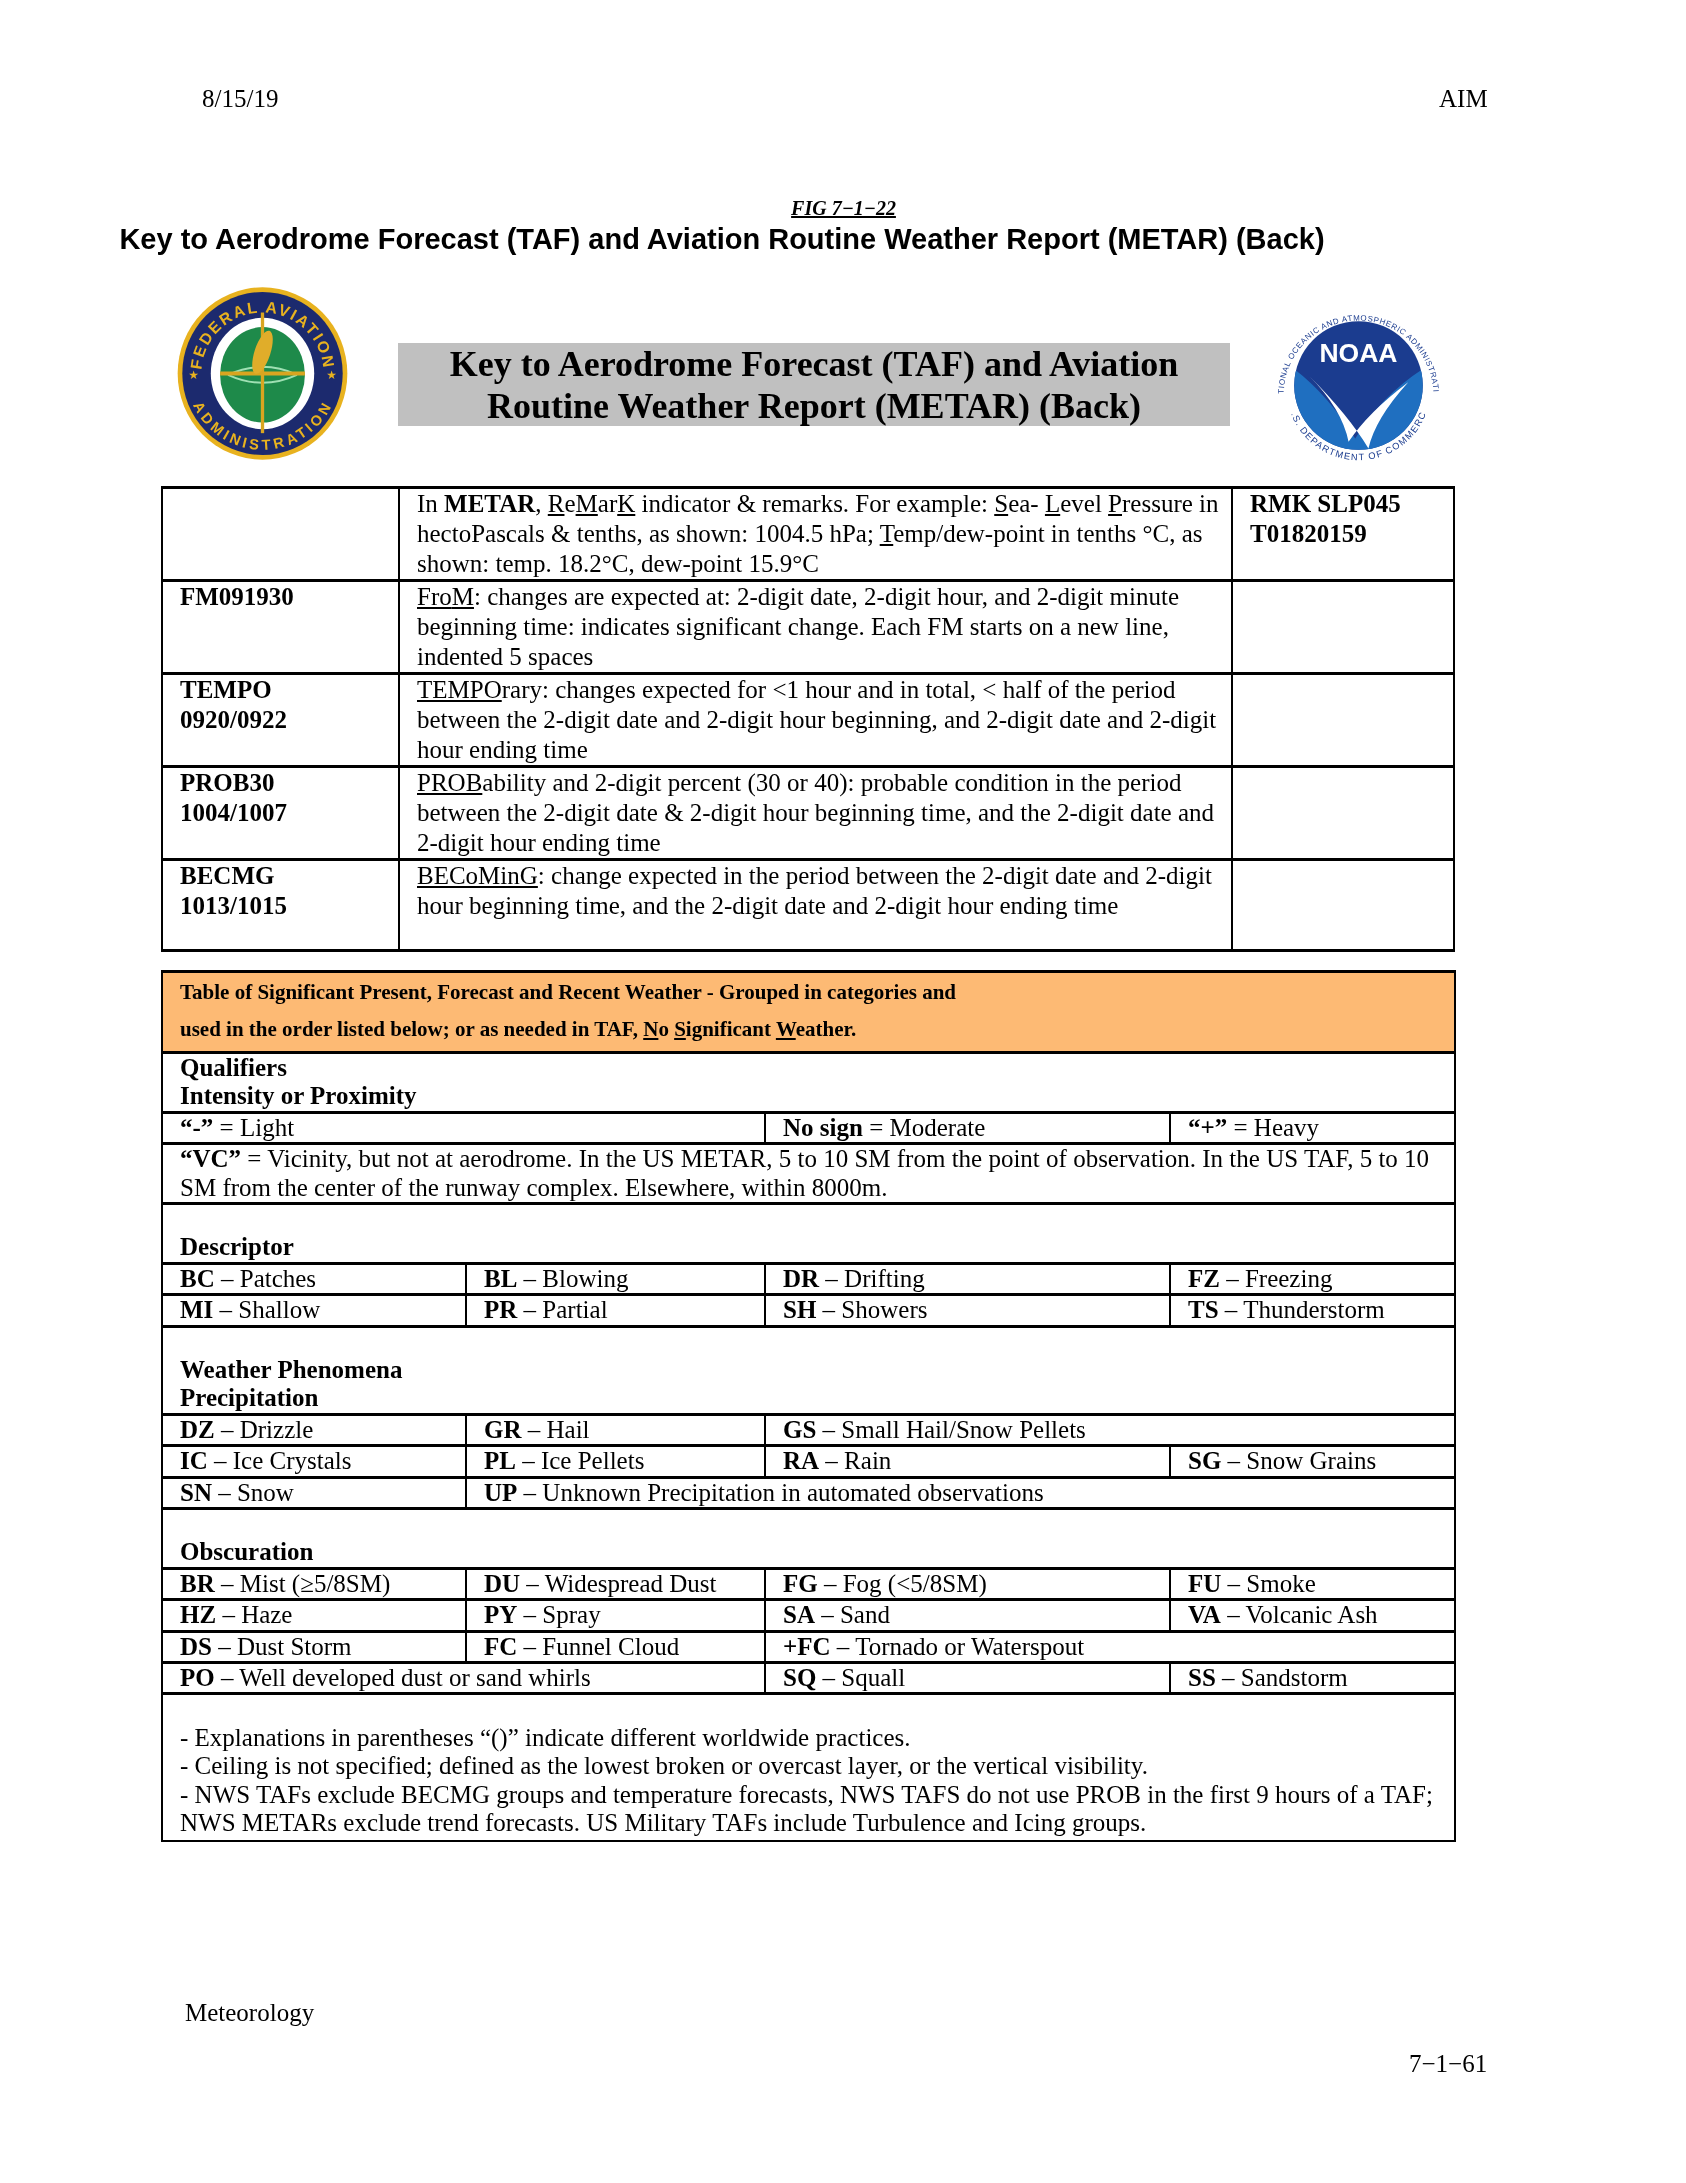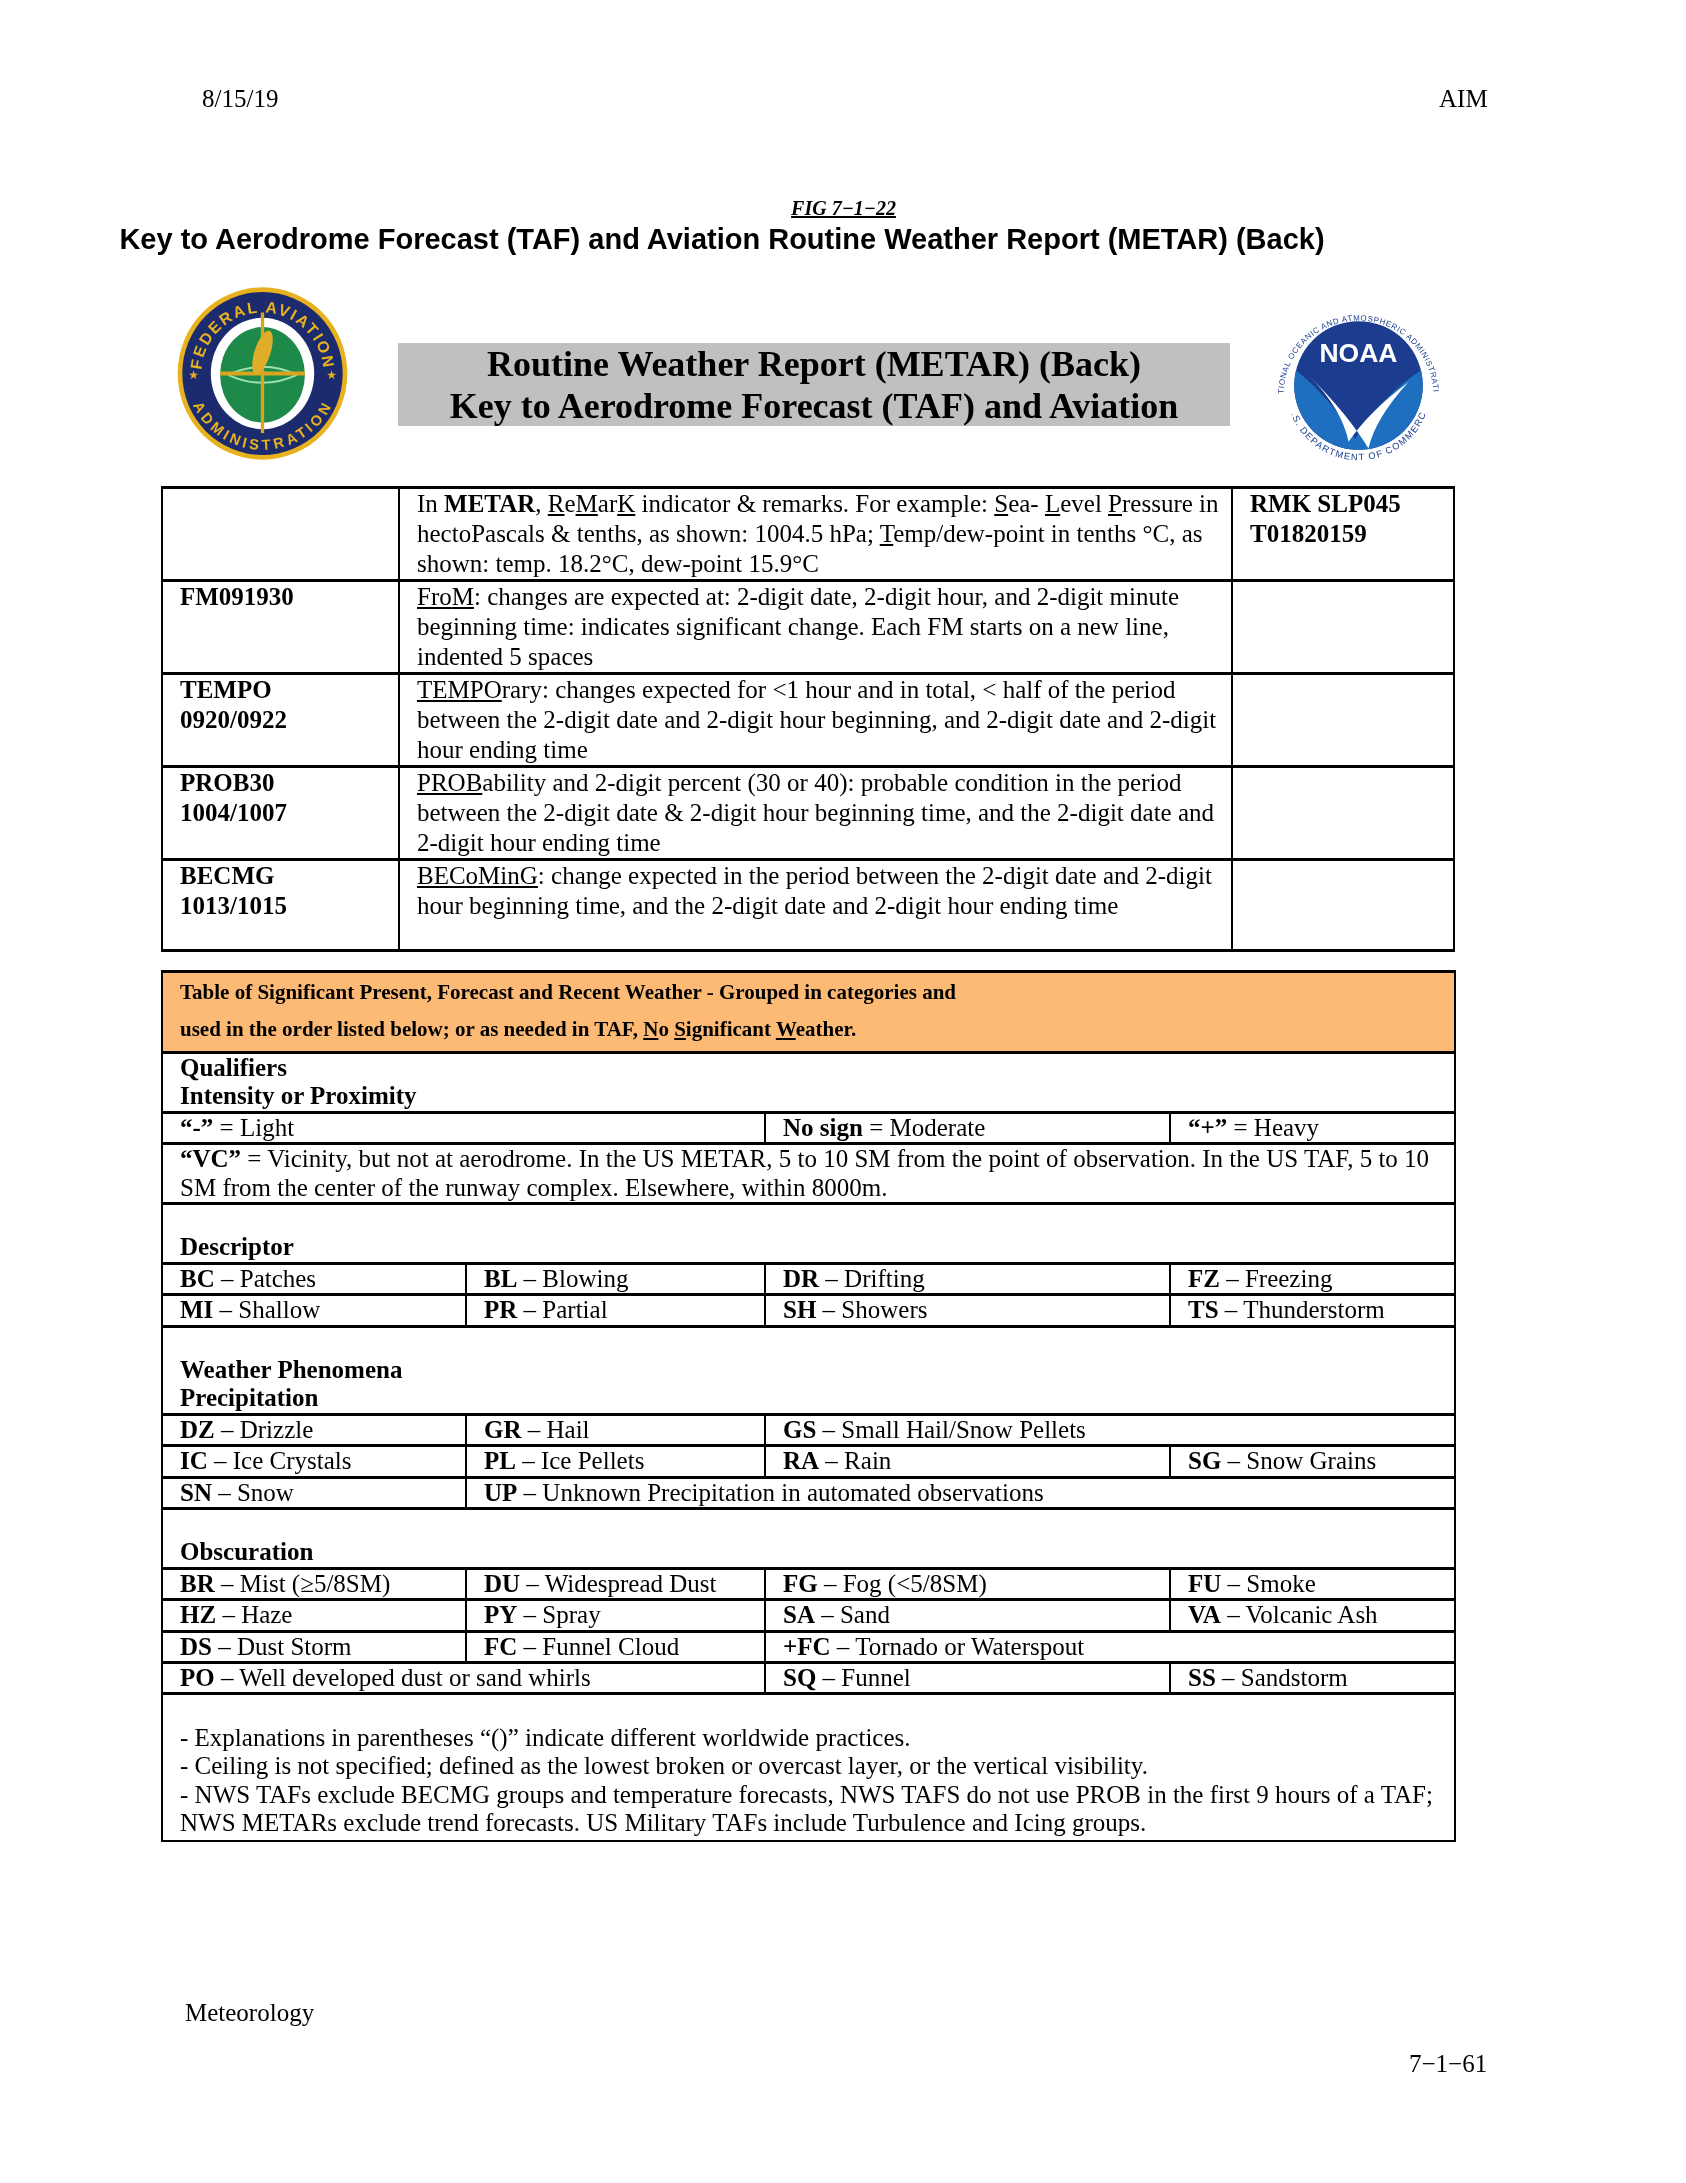--- a/index.html
+++ b/index.html
@@ -55,22 +55,22 @@
     <text font-family="Liberation Sans, sans-serif" font-weight="bold" font-size="22" fill="#e8b21f" letter-spacing="3" dominant-baseline="hanging">
       <textPath href="#faaBot" startOffset="50%" text-anchor="middle">ADMINISTRATION</textPath>
     </text>
     <text x="20" y="140" font-size="18" fill="#e8b21f">★</text>
     <text x="228" y="140" font-size="18" fill="#e8b21f">★</text>
   </svg>
 </div>
 
 <div class="abs" id="title-box">
   <div>
+    <div>Key to Aerodrome Forecast (TAF) and Aviation</div>
     <div>Routine Weather Report (METAR) (Back)</div>
-    <div>Key to Aerodrome Forecast (TAF) and Aviation</div>
   </div>
 </div>
 
 <div class="abs" style="left:1269px;top:296px;width:179px;height:179px;">
   <svg width="179" height="179" viewBox="0 0 270 270">
     <defs>
       <path id="noaaTop" d="M 22 150 A 113 113 0 1 1 248 150"></path>
       <path id="noaaBot" d="M 40 170 A 100 100 0 0 0 230 170"></path>
       <clipPath id="noaaClip">
           <circle cx="135" cy="135" r="97"></circle>
@@ -231,21 +231,21 @@
     <td><b>VA</b><span> – </span><span>Volcanic Ash</span></td>
   </tr>
 
   <tr class="row">
     <td><b>DS</b><span> – </span><span>Dust Storm</span></td>
     <td><b>FC</b><span> – </span><span>Funnel Cloud</span></td>
     <td colspan="4"><b>+FC</b><span> – </span><span>Tornado or Waterspout</span></td>
   </tr>
   <tr class="row">
     <td colspan="2"><b>PO</b><span> – </span><span>Well developed dust or sand whirls</span></td>
-    <td colspan="3"><b>SQ</b><span> – </span><span>Funnel</span></td>
+    <td colspan="3"><b>SQ</b><span> – </span><span>Squall</span></td>
     <td><b>SS</b><span> – </span><span>Sandstorm</span></td>
   </tr>
 
   <tr class="cat">
     <td colspan="6" style="font-weight:normal;padding-bottom:2.6px;">
       <div class="spacer"></div>
       <span class="note-line">- Explanations in parentheses “()” indicate different worldwide practices.</span>
       <span class="note-line">- Ceiling is not specified; defined as the lowest broken or overcast layer, or the vertical visibility.</span>
       <span class="note-line">- NWS TAFs exclude BECMG groups and temperature forecasts, NWS TAFS do not use PROB in the first 9 hours of a TAF; NWS METARs exclude trend forecasts. US Military TAFs include Turbulence and Icing groups.</span>
     </td>

